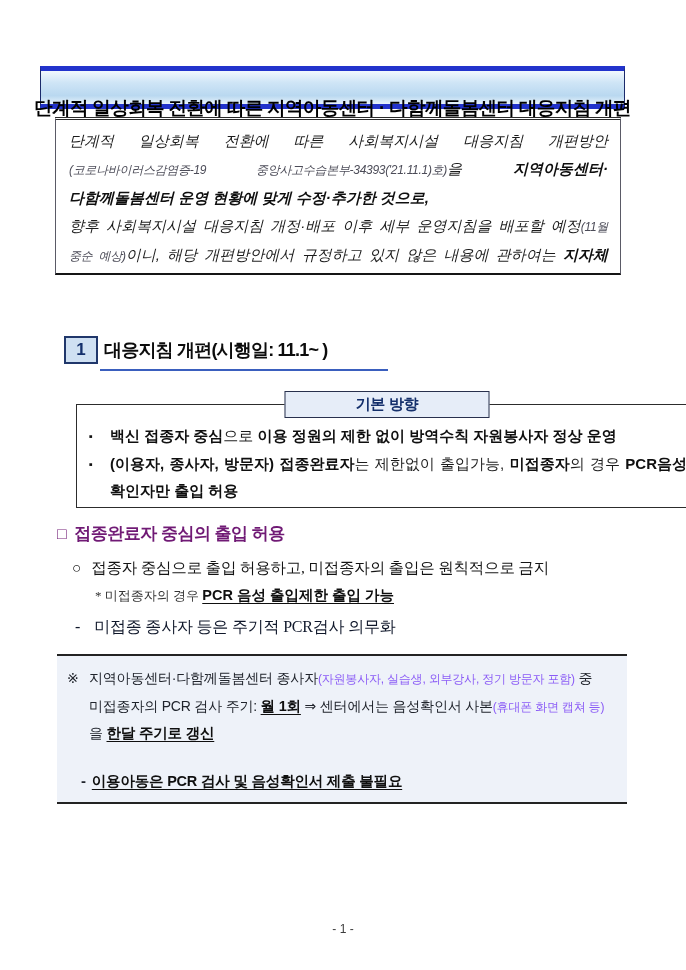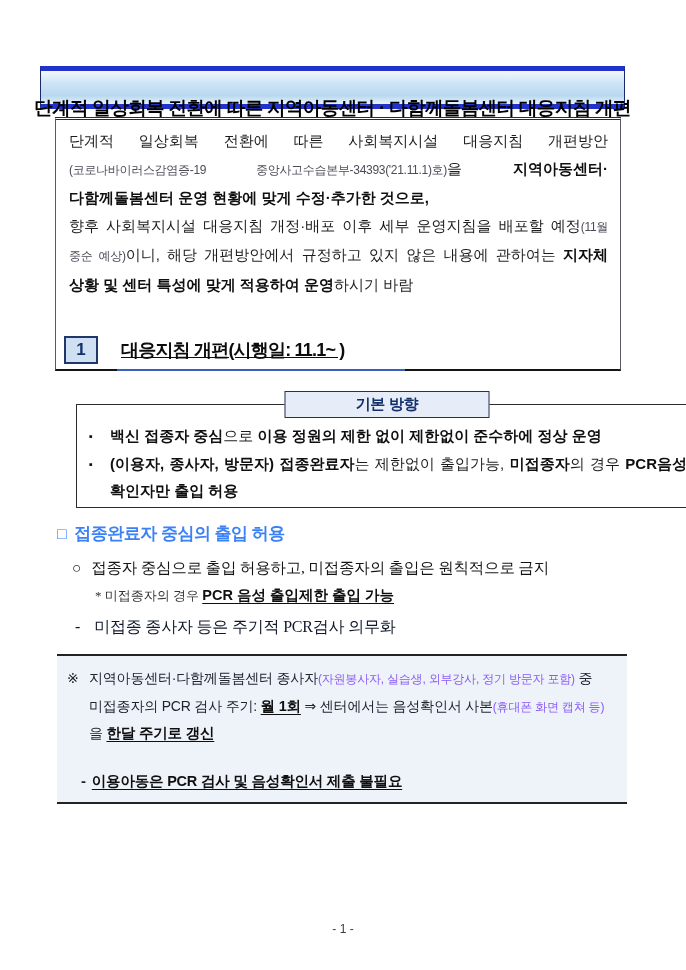--- a/index.html
+++ b/index.html
@@ -12,56 +12,56 @@
   .banner{
     left:40px;top:66px;width:585px;height:43px;box-sizing:border-box;
     border-top:5px solid #2233cc;border-bottom:5px solid #2233cc;
     border-left:1px solid #1b2a6b;border-right:1px solid #1b2a6b;
     background:linear-gradient(180deg,#f2f8fd 0%,#cfe5f6 35%,#b9d8f0 75%,#e8f3fb 100%);
     display:flex;align-items:center;justify-content:center;
   }
   .banner-text{font-weight:bold;font-size:18.5px;letter-spacing:-0.6px;color:#000;white-space:nowrap;margin-top:40px;}
   
   .intro-box{
-    left:55px;top:117px;width:566px;height:254px;box-sizing:border-box;
+    left:55px;top:117px;width:566px;height:158px;box-sizing:border-box;
     border-top:3px double #2a2a2a;border-bottom:2px solid #151515;
     border-left:1px solid #5a5a66;border-right:1px solid #5a5a66;
     padding:7px 12px 8px 13px;overflow:hidden;
-    font-size:15px;line-height:27.5px;text-align:justify;word-break:keep-all;
+    font-size:15px;line-height:27.5px;text-align:justify;word-break:keep-all;font-style:italic;
   }
   .intro-box p{margin:0;}
   .b{font-weight:bold;color:#0f0f0f;}
   .sm{font-size:12px;color:#4c4c58;letter-spacing:-0.3px;}
   
   .sec1{left:64px;top:336px;display:flex;align-items:flex-start;}
   .sec1-badge{
     width:34px;height:28px;background:#cfe0f2;border:2px solid #20376b;
     color:#142f6b;font-weight:bold;font-size:17px;
     display:flex;align-items:center;justify-content:center;box-sizing:border-box;
   }
   .sec1-title{
-    margin-left:19px;padding:2px 60px 7px 4px;border-bottom:2px solid #3a5fbe;
-    font-weight:bold;font-size:18px;letter-spacing:-0.8px;color:#0c0c0c;white-space:nowrap;text-decoration:underline;
+    margin-left:2px;padding:2px 60px 7px 4px;border-bottom:2px solid #3a5fbe;
+    font-weight:bold;font-size:18px;letter-spacing:-0.8px;color:#0c0c0c;white-space:nowrap;
   }
   
   .basic-box{
     left:76px;top:404px;width:622px;height:104px;box-sizing:border-box;
     border:1.5px solid #2c2c2c;
   }
   .basic-label{
     position:absolute;left:50%;top:-14px;transform:translateX(-50%);
     width:205px;height:27px;background:#e6edf8;border:1.5px solid #28304d;
     box-sizing:border-box;display:flex;align-items:center;justify-content:center;
     font-weight:bold;font-size:15px;color:#142f6b;letter-spacing:-0.3px;
   }
   .basic-body{padding:17px 10px 0 12px;font-size:15px;line-height:27px;text-align:justify;word-break:keep-all;}
   .bullet-row{display:flex;margin:0;}
   .bullet-marker{width:21px;flex:none;font-size:11px;color:#111;padding-top:1px;}
   
-  .allow-heading{left:57px;top:522px;font-weight:bold;font-size:17px;letter-spacing:-0.5px;color:#3b82f6;white-space:nowrap;}
+  .allow-heading{left:57px;top:522px;font-weight:bold;font-size:17px;letter-spacing:-0.5px;color:#701a75;white-space:nowrap;}
   .allow-heading .sq{font-size:16px;margin-right:8px;font-weight:normal;}
   .serif{font-family:"Liberation Serif","DejaVu Serif",serif;}
   .allow-item1{left:72px;top:558px;font-size:15.5px;letter-spacing:-0.2px;color:#141414;white-space:nowrap;}
   .allow-item1 .mk{margin-right:10px;}
   .allow-subnote{left:95px;top:586px;font-size:13px;color:#333;white-space:nowrap;}
   .bu{font-family:"Liberation Sans","DejaVu Sans",sans-serif;font-weight:bold;font-size:14.5px;color:#0f0f0f;
       text-decoration:underline;text-underline-offset:3px;}
   .allow-item2{left:75px;top:617px;font-size:16px;letter-spacing:-0.2px;color:#0f172a;white-space:nowrap;}
   .allow-item2 .mk{margin-right:14px;}
   
@@ -94,21 +94,21 @@
 <div class="abs sec1">
   <div class="sec1-badge">1</div>
   <div class="sec1-title">대응지침 개편(시행일: 11.1~ )</div>
 </div>
 
 <div class="abs basic-box">
   <div class="basic-label">기본 방향</div>
   <div class="basic-body">
     <div class="bullet-row">
       <span class="bullet-marker">▪</span>
-      <span><span class="b">백신 접종자 중심</span><span>으로 </span><span class="b">이용 정원의 제한 없이 제한없이 준수하에 정상 운영</span></span>
+      <span><span class="b">백신 접종자 중심</span><span>으로 </span><span class="b">이용 정원의 제한 없이 방역수칙 자원봉사자 정상 운영</span></span>
     </div>
     <div class="bullet-row">
       <span class="bullet-marker">▪</span>
       <span><span class="b">(이용자, 종사자, 방문자) 접종완료자</span><span>는 제한없이 출입가능, </span><span class="b">미접종자</span><span>의 경우 </span><span class="b">PCR음성 확인자만 출입 허용</span></span>
     </div>
   </div>
 </div>
 
 <div class="abs allow-heading">
   <span class="sq">□</span><span>접종완료자 중심의 출입 허용</span>

